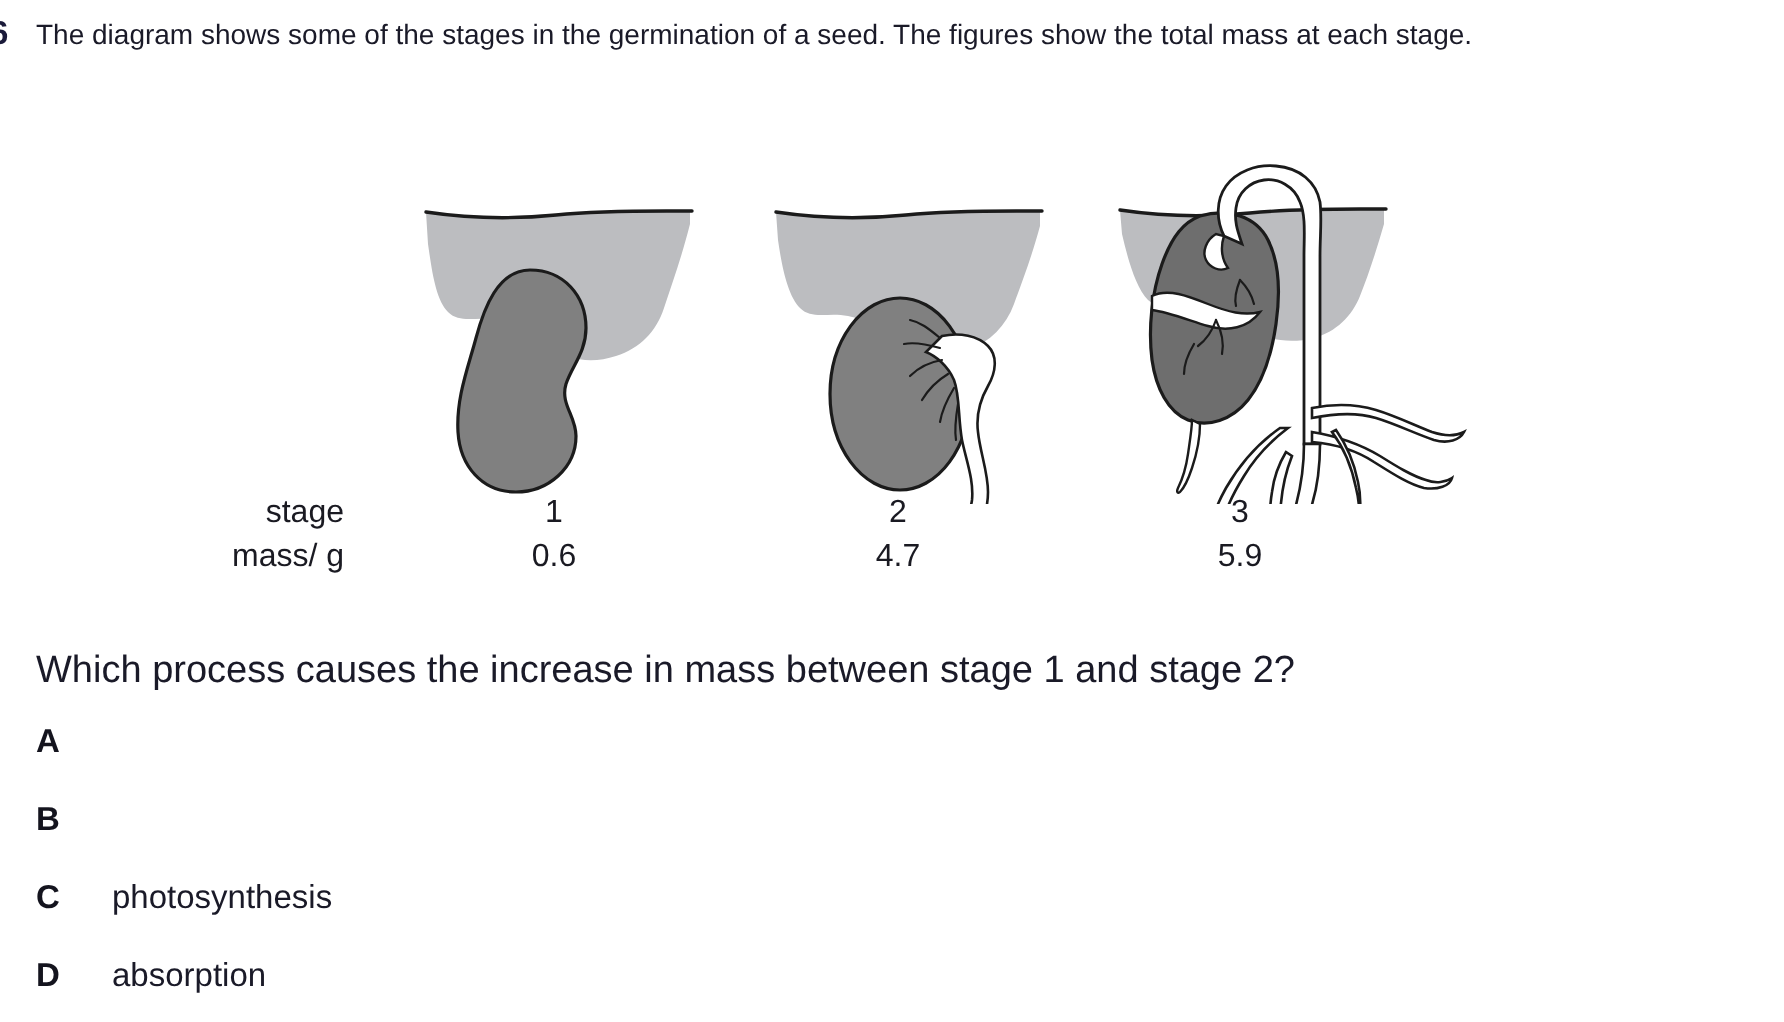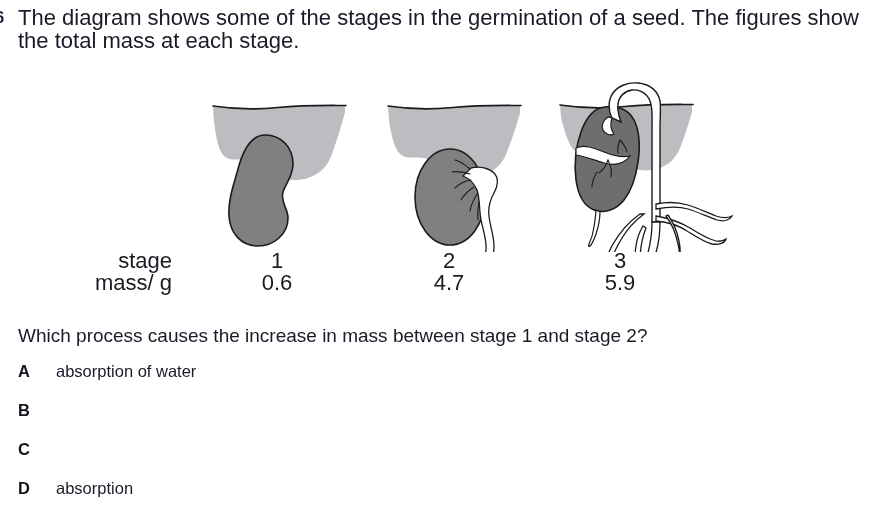--- a/index.html
+++ b/index.html
@@ -25,40 +25,40 @@
     font-weight: bold;
     color: #1a1a3a;
     letter-spacing: 0;
   }
 
   .stem {
     position: absolute;
     left: 18px;
     top: 6px;
     width: 866px;
-    font-size: 22px;
+    font-size: 14px;
     line-height: 23px;
     color: #1a1a28;
   }
 
   .figure {
     position: absolute;
     left: 0;
     top: 56px;
     width: 892px;
     height: 196px;
   }
 
   .labels {
     position: absolute;
     left: 0;
     top: 248px;
     width: 892px;
     height: 48px;
-    font-size: 22px;
+    font-size: 16px;
   }
   .lbl-row { position: absolute; left: 0; width: 892px; height: 22px; }
   .lbl-row.r1 { top: 0px; }
   .lbl-row.r2 { top: 22px; }
   .lbl-key {
     position: absolute;
     width: 120px;
     text-align: right;
     left: 52px;
   }
@@ -274,25 +274,25 @@
     <span class="lbl-val v2">4.7</span>
     <span class="lbl-val v3">5.9</span>
   </div>
 </div>
 
 <div class="question">Which process causes the increase in mass between stage 1 and stage 2?</div>
 
 <div class="options">
   <div class="opt">
     <span class="opt-letter">A</span>
-    <span class="opt-text">absorption of water</span>
   </div>
   <div class="opt">
     <span class="opt-letter">B</span>
   </div>
   <div class="opt">
     <span class="opt-letter">C</span>
+    <span class="opt-text">photosynthesis</span>
   </div>
   <div class="opt">
     <span class="opt-letter">D</span>
     <span class="opt-text">absorption</span>
   </div>
 </div>
 
 </body></html>

